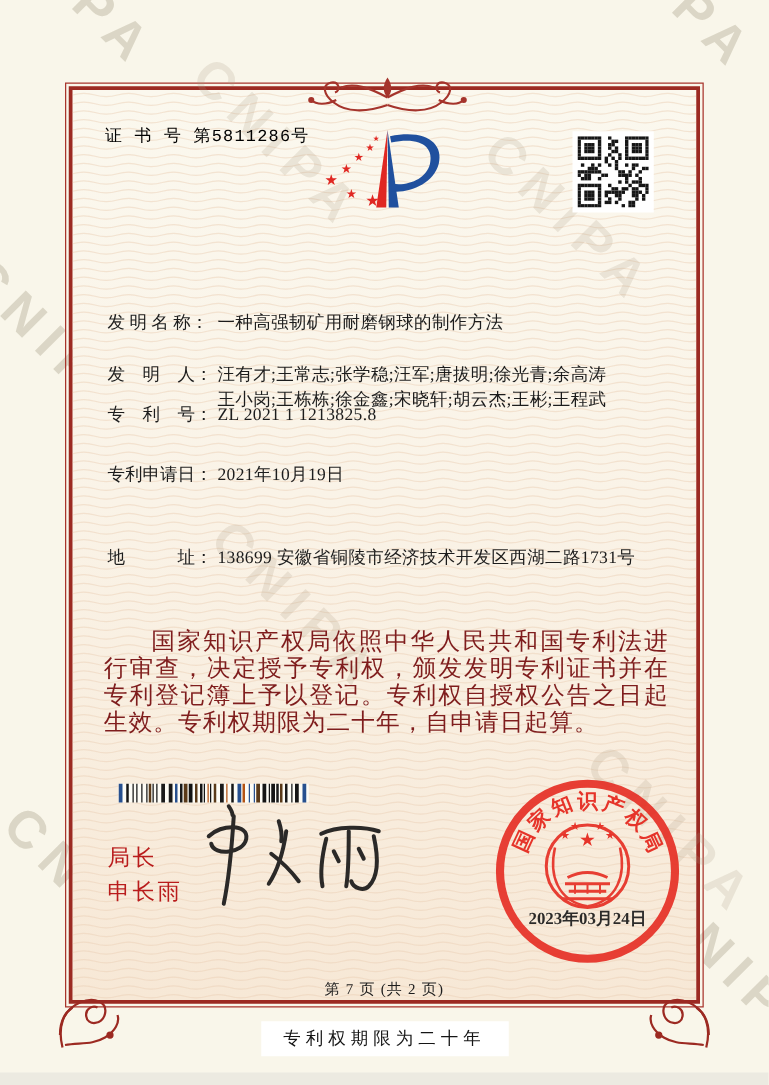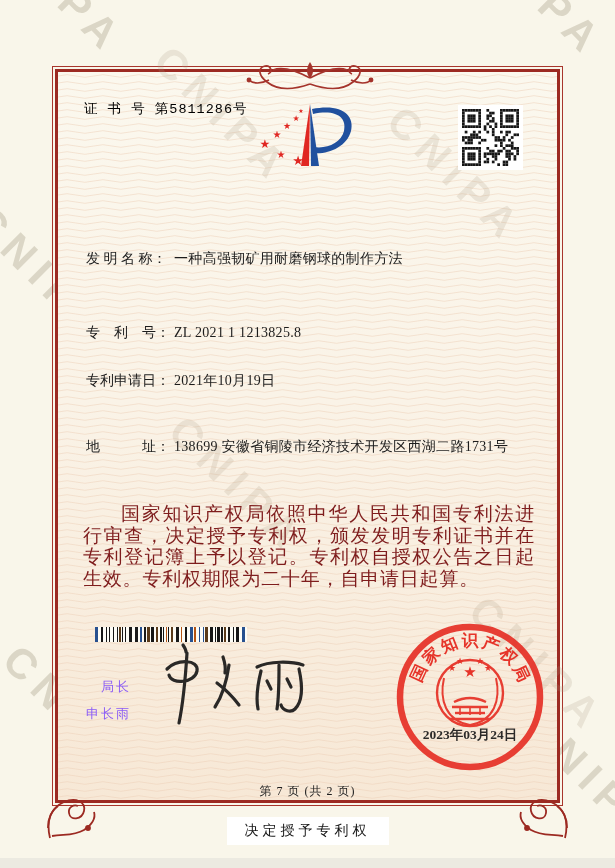--- a/index.html
+++ b/index.html
@@ -25,21 +25,21 @@
   .val{display:inline-block;vertical-align:top;letter-spacing:.3px;}
   .val2{margin-left:88px;letter-spacing:.3px;}
   .pair .v1{display:inline-block;width:130px;}
   .paras{position:absolute;left:30px;top:436px;width:452px;font-size:19px;line-height:21.5px;
          text-align:justify;letter-spacing:.8px;color:#7f1d1d;}
   .paras p{margin:0 0 2px 0;text-indent:2em;}
   .barcode{position:absolute;left:42px;top:560px;width:152px;height:15px;background:#fdfcf6;
            display:flex;align-items:stretch;}
   .barcode div{height:100%;}
   .signer{position:absolute;left:33px;top:606px;font-family:"Liberation Sans","DejaVu Sans",sans-serif;
-          font-size:13px;line-height:27px;color:#8b5cf6;letter-spacing:2px;text-align:right;}
+          font-size:18px;line-height:27px;color:#b91c1c;letter-spacing:2px;}
   .sig{position:absolute;left:100px;top:572px;}
   .sealwrap{position:absolute;left:341px;top:554px;opacity:.93;}
   .pagenum{position:absolute;left:0;top:716px;width:100%;text-align:center;font-size:12px;color:#1d1d1d;letter-spacing:1px;}
   .footnote{position:absolute;left:50%;top:817px;transform:translateX(-50%);background:#ffffff;
             padding:5px 18px;font-size:14px;letter-spacing:4px;color:#151515;white-space:nowrap;}
   .orn{position:absolute;pointer-events:none;}
   .bottom-strip{position:absolute;left:0;bottom:0;width:100%;height:10px;background:#eceae1;}
 </style>
 </head>
 <body>
@@ -388,20 +388,24 @@
           <rect x="39" y="60" width="3" height="3" fill="#161616"></rect>
           <rect x="45" y="60" width="3" height="3" fill="#161616"></rect>
           <rect x="48" y="60" width="3" height="3" fill="#161616"></rect>
         </svg>
     </div>
 
 
     <div class="row" style="top:182px;">
       <span class="lab">发 明 名 称：</span><span class="val">一种高强韧矿用耐磨钢球的制作方法</span>
     </div>
+    <div class="row" style="top:224px;">
+      <span class="lab">发　明　人：</span><span class="val">汪有才;王常志;张学稳;汪军;唐拔明;徐光青;余高涛</span>
+      <div class="val2">王小岗;王栋栋;徐金鑫;宋晓轩;胡云杰;王彬;王程武</div>
+    </div>
     <div class="row" style="top:256px;">
       <span class="lab">专　利　号：</span><span class="val">ZL 2021 1 1213825.8</span>
     </div>
     <div class="row" style="top:304px;">
       <span class="lab">专利申请日：</span><span class="val">2021年10月19日</span>
     </div>
     <div class="row" style="top:370px;">
       <span class="lab">地　　　址：</span><span class="val">138699 安徽省铜陵市经济技术开发区西湖二路1731号</span>
     </div>
 
@@ -573,16 +577,16 @@
   </svg>
   <svg class="orn" style="left:503px;top:772px;" width="70" height="70" viewBox="0 0 70 70">
     <g fill="none" stroke="#9c2a22" stroke-width="1.8" transform="translate(70,0) scale(-1,1)">
       <path d="M8,66 C4,50 8,36 22,30 C34,25 44,30 42,39 C40,48 28,49 27,41 C26,35 32,32 36,34"></path>
       <path d="M10,64 C22,62 32,64 42,58 C50,53 54,46 52,40"></path>
       <path d="M6,56 C6,46 10,38 16,34"></path>
       <circle cx="46" cy="56" r="2" fill="#9c2a22"></circle>
     </g>
   </svg>
 
-  <div class="footnote">决定授予专利权</div>
+  <div class="footnote">专利权期限为二十年</div>
 
   <div class="bottom-strip"></div>
 </div>
 
 </body></html>

